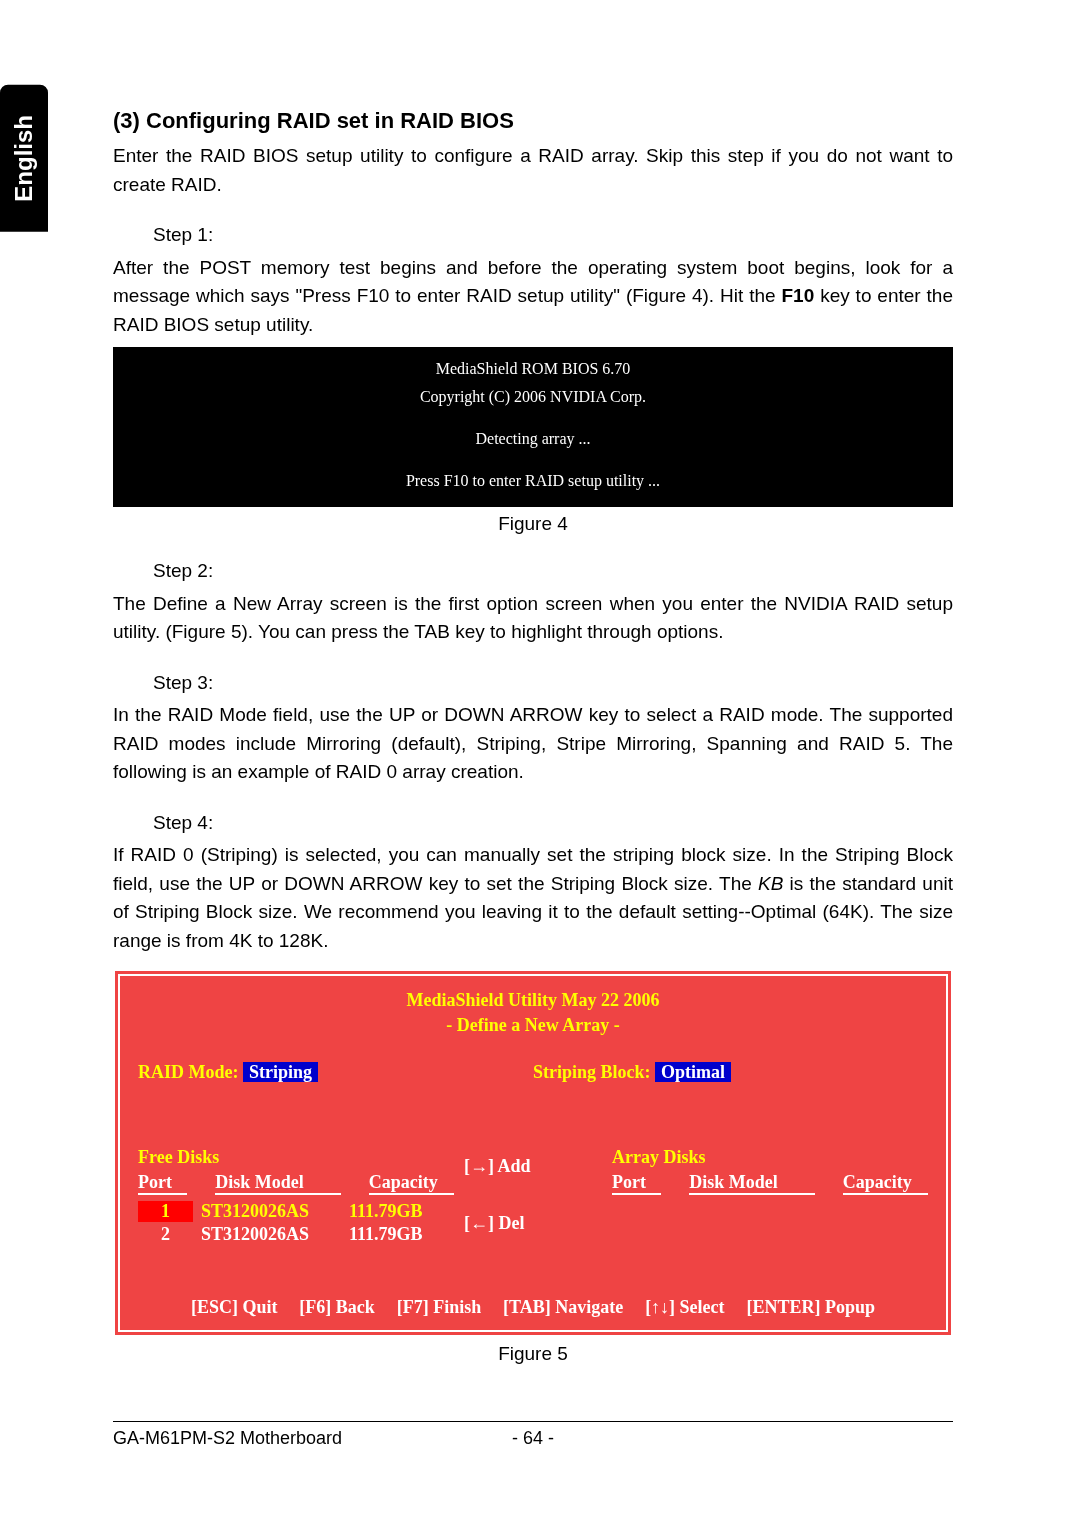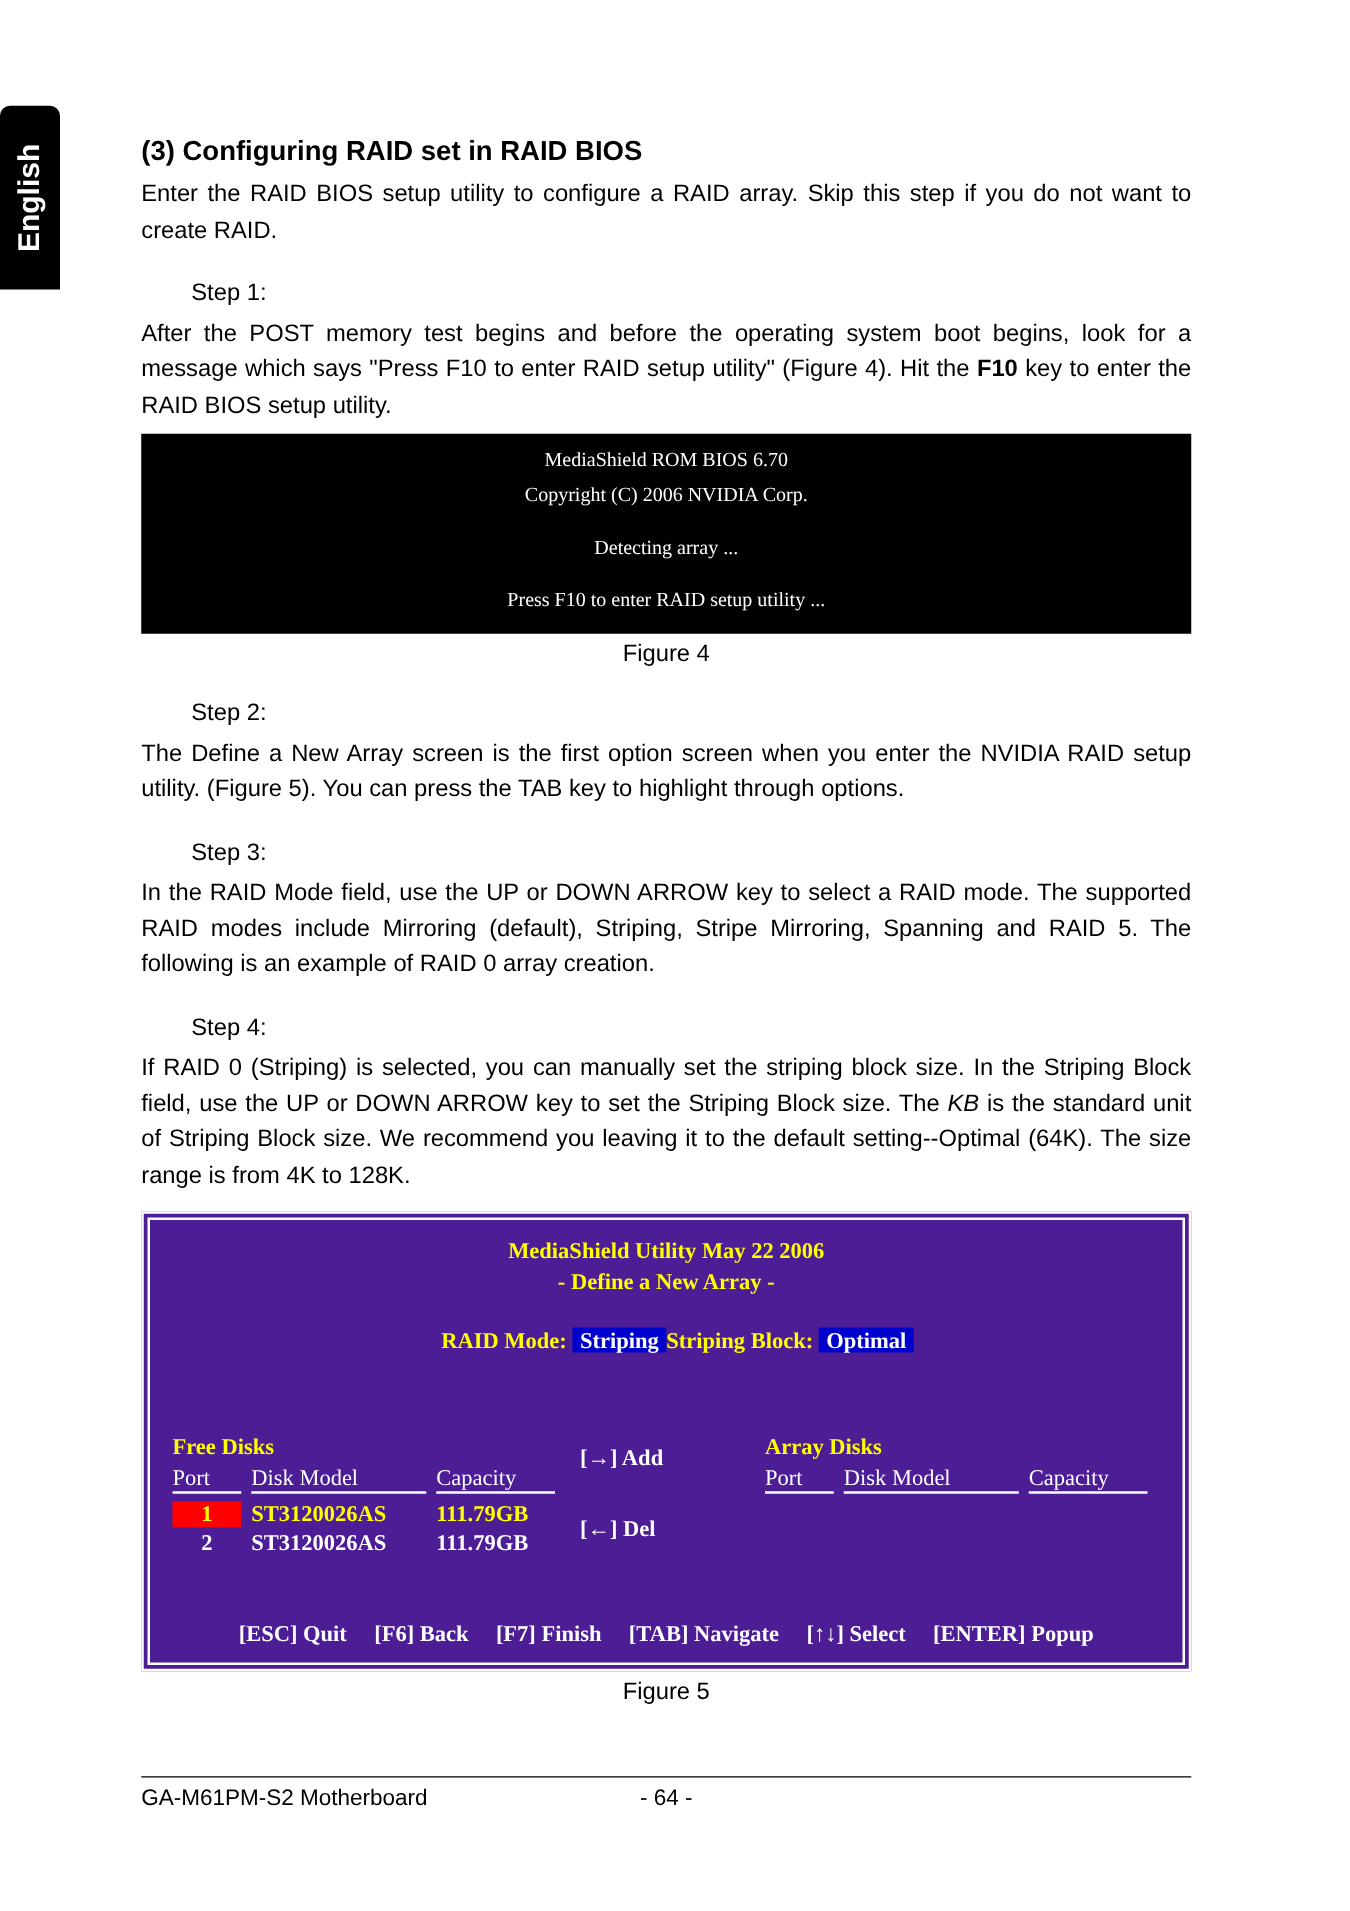--- a/index.html
+++ b/index.html
@@ -62,42 +62,41 @@
     .console-box div {
       line-height: 1.5;
       margin-bottom: 4px;
     }
     .figure-caption {
       text-align: center;
       font-size: 19px;
       margin: 6px 0 18px 0;
     }
     .bios-box {
-      background: #4c1d95;
+      background: #ef4444;
       border: 7px double #ffffff;
       padding: 0;
       color: #ffff00;
       font-family: 'Times New Roman', serif;
       font-size: 18px;
       font-weight: bold;
       margin-top: 14px;
       position: relative;
     }
     .bios-title {
       text-align: center;
       padding: 12px 0;
       line-height: 1.4;
     }
     .bios-options {
       display: flex;
       padding: 12px 18px 22px 18px;
     }
     .bios-left {
       width: 50%;
-      text-align: right;
     }
     .bios-right {
       width: 50%;
     }
     .bios-highlight {
       background: #0000cc;
       color: #ffffff;
       padding: 0 6px;
     }
     .bios-tables {
@@ -109,22 +108,23 @@
     .disk-panel {
       width: 40%;
       margin-top: 42px;
     }
     .disk-panel-header {
       padding-bottom: 4px;
     }
     .disk-panel-cols {
       display: flex;
       color: #ffffff;
-      font-weight: normal;
+      font-weight: bold;
       padding-bottom: 4px;
+      gap: 20px;
     }
     .col-port { width: 55px; border-bottom: 2px solid #ffffff; }
     .col-model { width: 140px; border-bottom: 2px solid #ffffff; margin-left: 8px; }
     .col-cap { width: 95px; border-bottom: 2px solid #ffffff; margin-left: 8px; }
     .disk-row {
       display: flex;
       margin-top: 2px;
     }
     .disk-row .cell-port { width: 55px; text-align: center; color: #ffffff; }
     .disk-row .cell-model { width: 140px; margin-left: 8px; color: #ffffff; }

